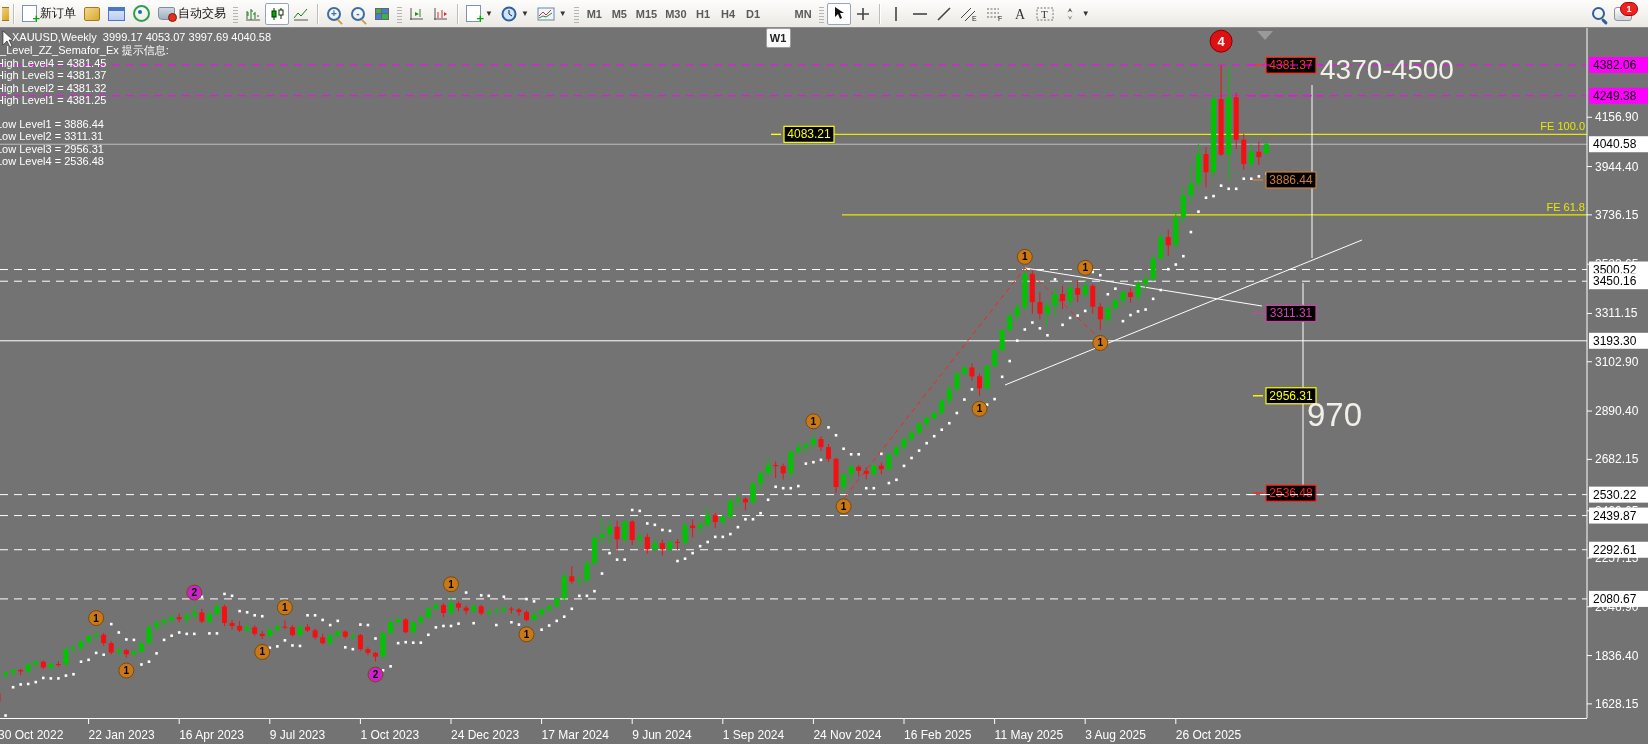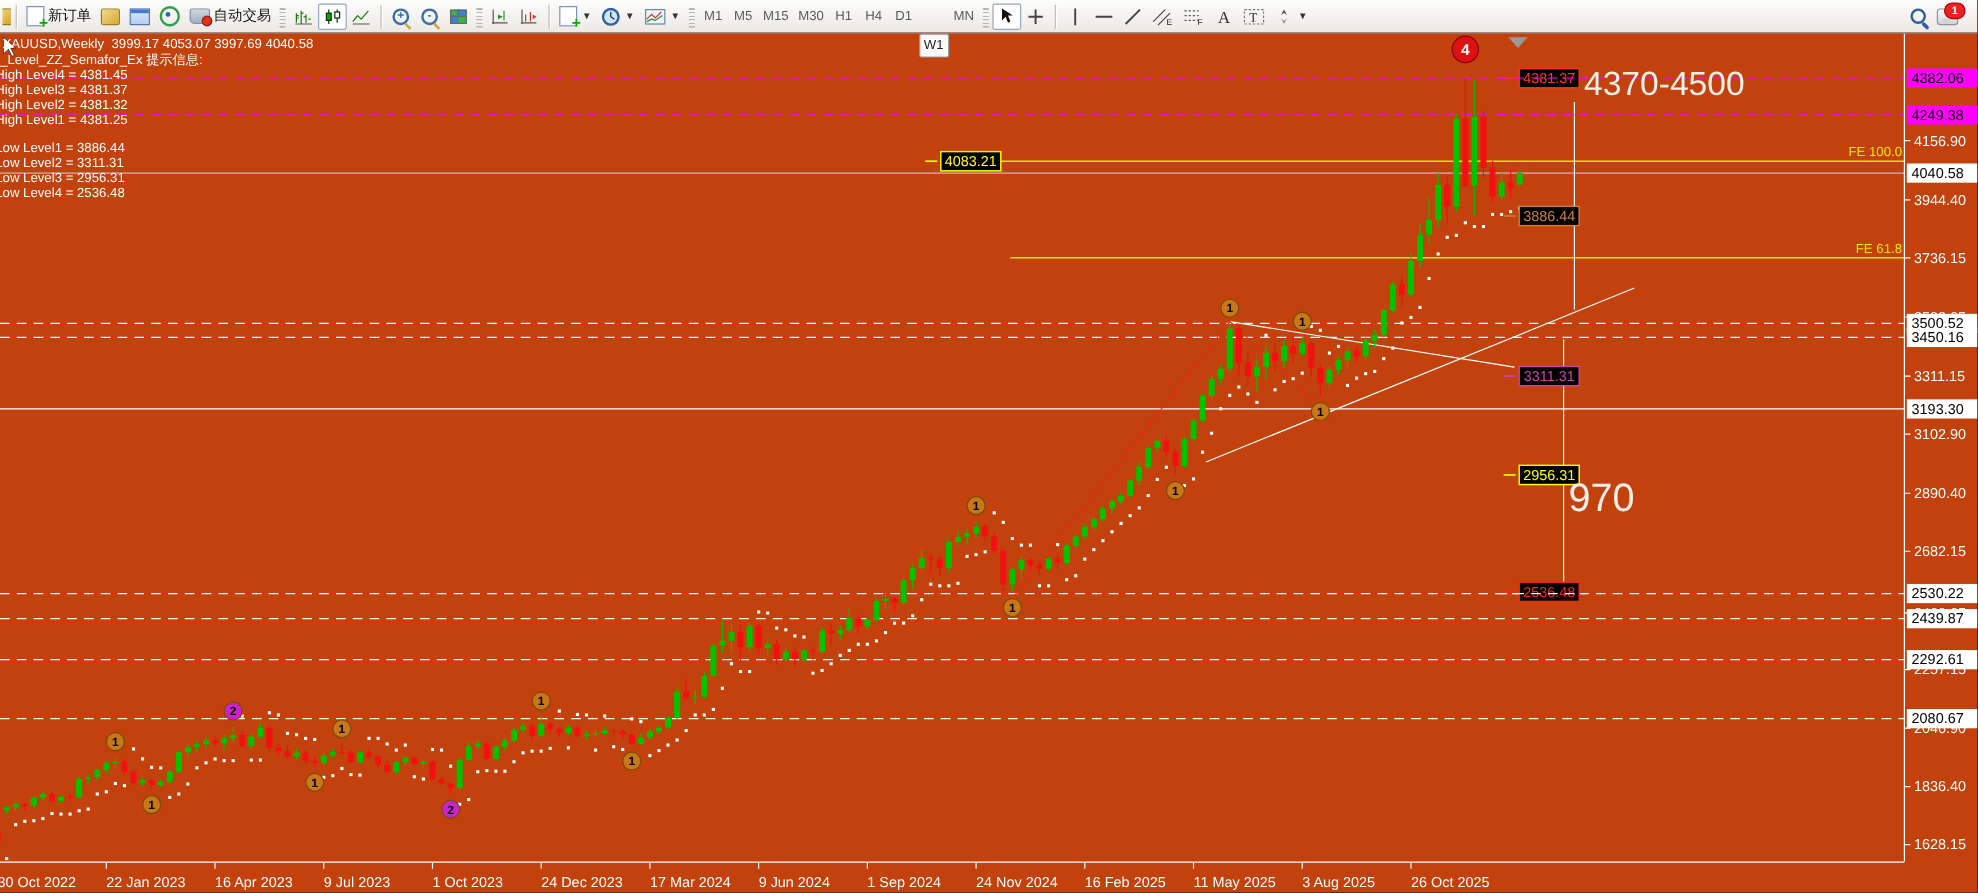--- a/index.html
+++ b/index.html
@@ -1,24 +1,24 @@
 <!DOCTYPE html>
 <html><head>
 <meta charset="utf-8">
 <style>
   html,body{margin:0;padding:0;background:#000;}
-  .screen{position:relative;width:1648px;height:744px;overflow:hidden;background:#c2410c;font-family:"Liberation Sans",sans-serif;}
+  .screen{position:relative;width:1648px;height:744px;overflow:hidden;background:#737373;font-family:"Liberation Sans",sans-serif;}
   
   .toolbar{position:absolute;top:0;left:0;width:1648px;height:28px;box-sizing:border-box;
     background:linear-gradient(#fdfdfc,#ece9e4);border-bottom:1px solid #8a8a8a;
     display:flex;align-items:center;padding:0 2px;z-index:6;}
   .tbtn{height:22px;min-width:24px;display:inline-flex;align-items:center;justify-content:center;gap:3px;
     padding:0 3px;border:1px solid transparent;border-radius:2px;font-size:12px;color:#222;box-sizing:border-box;}
   .tbtn.pressed{background:#fff;border:1px solid #94a6bc;}
-  .tf{font-size:11px;font-weight:normal;color:#5a5a5a;min-width:25px;height:20px;}
+  .tf{font-size:11px;font-weight:bold;color:#5a5a5a;min-width:25px;height:20px;}
   .tf.pressed{color:#222;background:#fafafa;border:1px solid #9e9e9e;margin-top:48px;}
   .sep{width:1px;height:20px;background:#bdbdbd;margin:0 4px;box-shadow:1px 0 0 #fff;}
   .grip{width:5px;height:18px;margin:0 3px;background:repeating-linear-gradient(0deg,#b5b5b5 0 1px,transparent 1px 3px);}
   .caret{font-size:8px;color:#333;margin-left:1px;}
   .cn{font-size:12px;color:#111;}
   .spacer{flex:1;}
   
   .ic{display:inline-block;position:relative;}
   .ic-doc{width:13px;height:15px;background:#fff;border:1px solid #7c93b2;}
   .ic-doc::after{content:"+";position:absolute;right:-4px;bottom:-5px;color:#0a0;font-weight:bold;font-size:13px;text-shadow:0 0 1px #fff;}
@@ -882,21 +882,21 @@
       <line x1="904" y1="719" x2="904" y2="724" stroke="#fff"></line>
       <text x="904" y="739" fill="#fff" font-size="12">16 Feb 2025</text>
       <line x1="994.6" y1="719" x2="994.6" y2="724" stroke="#fff"></line>
       <text x="994.6" y="739" fill="#fff" font-size="12">11 May 2025</text>
       <line x1="1085.2" y1="719" x2="1085.2" y2="724" stroke="#fff"></line>
       <text x="1085.2" y="739" fill="#fff" font-size="12">3 Aug 2025</text>
       <line x1="1175.8" y1="719" x2="1175.8" y2="724" stroke="#fff"></line>
       <text x="1175.8" y="739" fill="#fff" font-size="12">26 Oct 2025</text>
     </svg>
 
-  <div class="info" style="left:2px;top:31px;">XAUUSD,Weekly  3999.17 4053.07 3997.69 4040.58</div>
+  <div class="info" style="left:12px;top:31px;">XAUUSD,Weekly  3999.17 4053.07 3997.69 4040.58</div>
   <div class="info" style="left:-6px;top:44px;">4_Level_ZZ_Semafor_Ex 提示信息:</div>
   <div class="info" style="left:-4px;top:57px;">High Level4 = 4381.45</div>
   <div class="info" style="left:-4px;top:69px;">High Level3 = 4381.37</div>
   <div class="info" style="left:-4px;top:82px;">High Level2 = 4381.32</div>
   <div class="info" style="left:-4px;top:94px;">High Level1 = 4381.25</div>
   <div class="info" style="left:-4px;top:118px;">Low Level1 = 3886.44</div>
   <div class="info" style="left:-4px;top:130px;">Low Level2 = 3311.31</div>
   <div class="info" style="left:-4px;top:143px;">Low Level3 = 2956.31</div>
   <div class="info" style="left:-4px;top:155px;">Low Level4 = 2536.48</div>
 </div>

